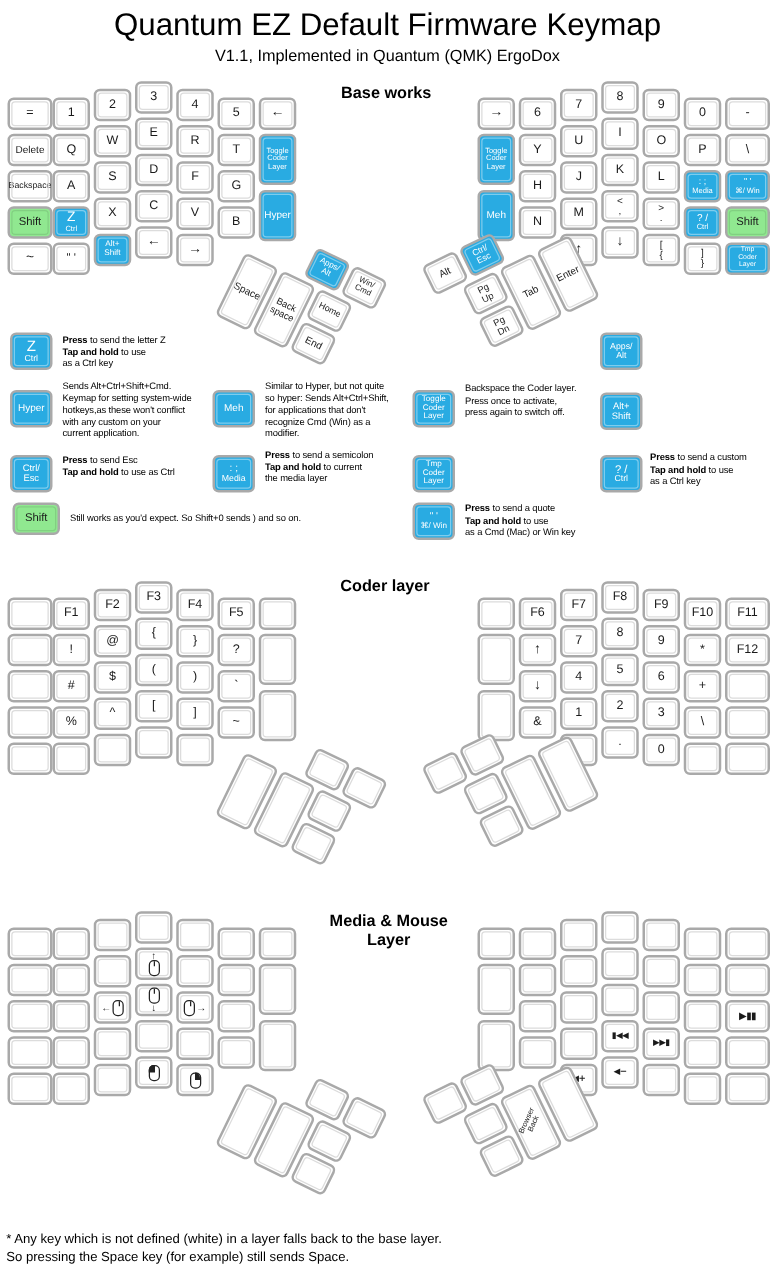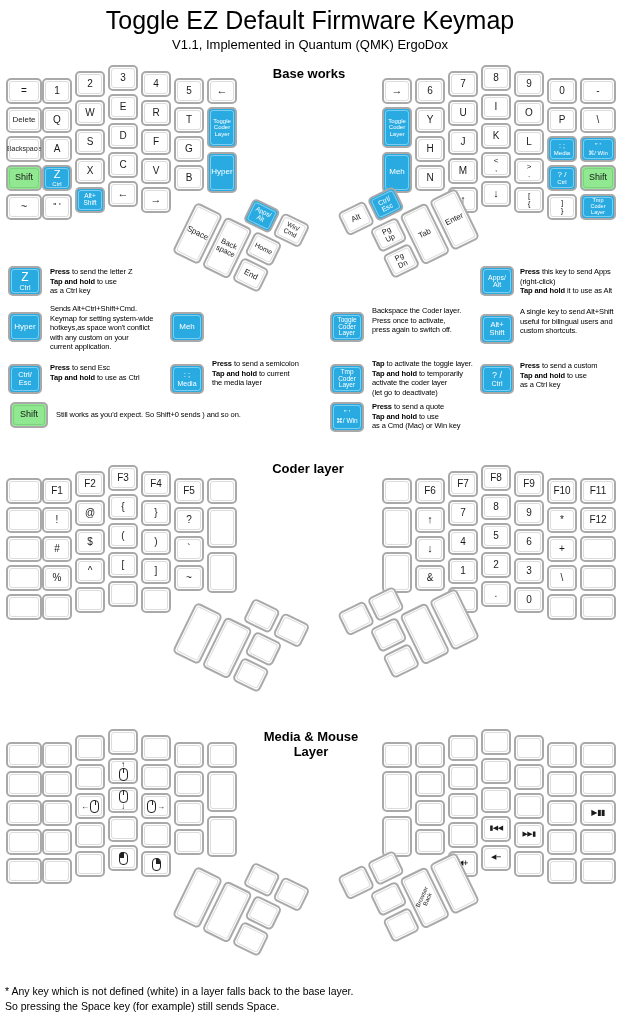--- a/index.html
+++ b/index.html
@@ -26,21 +26,21 @@
   .mouse{position:relative;width:9px;height:13px;border:1px solid #222;border-radius:4px;background:#fff}
   .mouse::after{content:"";position:absolute;left:3.5px;top:0;width:1px;height:4px;background:#222}
   .mouse.bl::before{content:"";position:absolute;left:-0.5px;top:-0.5px;width:4.5px;height:5.5px;background:#222;border-radius:4px 0 0 0}
   .mouse.br::before{content:"";position:absolute;right:-0.5px;top:-0.5px;width:4.5px;height:5.5px;background:#222;border-radius:0 4px 0 0}
   .arr{font-size:8px;font-weight:bold;line-height:7px}
   .icon.glyph{font-size:7px;font-weight:bold;letter-spacing:-0.5px;font-family:"DejaVu Sans",sans-serif}
 </style>
 </head>
 <body>
 
-<h1 id="page-title">Toggle EZ Default Firmware Keymap</h1>
+<h1 id="page-title">Quantum EZ Default Firmware Keymap</h1>
 <div id="page-subtitle">V1.1, Implemented in Quantum (QMK) ErgoDox</div>
 
 <div class="layer-title" style="left:309px;top:66px">Base works</div>
 <div class="layer-title" style="left:308px;top:461px">Coder layer</div>
 <div class="layer-title" style="left:311px;top:729px">Media &amp; Mouse
 Layer</div>
 
 <div id="board">
     <div class="key white" style="left: 6px; top: 78px; width: 36px; height: 26px;">
       <span class="kl" style="font-size: 10px;">=</span>
@@ -594,57 +594,54 @@
     </div>
     <div class="ltext" style="left: 50px; top: 267px;">
       <div class="lline"><span class="b">Press</span><span> to send the letter Z</span></div>
       <div class="lline"><span class="b">Tap and hold</span><span> to use</span></div>
       <div class="lline"><span>as a Ctrl key</span></div>
     </div>
     <div class="key cyan" style="background: rgb(41, 171, 226); left: 480px; top: 266px; width: 34px; height: 30px;">
       <span class="kl" style="font-size: 7px;">Apps/</span>
       <span class="kl" style="font-size: 7px;">Alt</span>
     </div>
-    <div class="ltext" style="left: 520px; top: 267px;">
-      <div class="lline"><span class="b">Press</span><span> this key to send Apps</span></div>
-      <div class="lline"><span>(right-click)</span></div>
-      <div class="lline"><span class="b">Tap and hold</span><span> it to use as Alt</span></div>
-    </div>
     <div class="key cyan" style="background: rgb(41, 171, 226); left: 8px; top: 312px; width: 34px; height: 30px;">
       <span class="kl" style="font-size: 8px;">Hyper</span>
     </div>
     <div class="ltext" style="left: 50px; top: 304px;">
       <div class="lline"><span>Sends Alt+Ctrl+Shift+Cmd.</span></div>
       <div class="lline"><span>Keymap for setting system-wide</span></div>
-      <div class="lline"><span>hotkeys,as space won't conflict</span></div>
+      <div class="lline"><span>hotkeys,as these won't conflict</span></div>
       <div class="lline"><span>with any custom on your</span></div>
       <div class="lline"><span>current application.</span></div>
     </div>
     <div class="key cyan" style="background: rgb(41, 171, 226); left: 170px; top: 312px; width: 34px; height: 30px;">
       <span class="kl" style="font-size: 8px;">Meh</span>
+    </div>
+    <div class="ltext" style="left: 212px; top: 304px;">
+      <div class="lline"><span>Similar to Hyper, but not quite</span></div>
+      <div class="lline"><span>so hyper: Sends Alt+Ctrl+Shift,</span></div>
+      <div class="lline"><span>for applications that don't</span></div>
+      <div class="lline"><span>recognize Cmd (Win) as a</span></div>
+      <div class="lline"><span>modifier.</span></div>
     </div>
     <div class="key cyan" style="background: rgb(41, 171, 226); left: 330px; top: 312px; width: 34px; height: 30px;">
       <span class="kl" style="font-size: 6.5px;">Toggle</span>
       <span class="kl" style="font-size: 6.5px;">Coder</span>
       <span class="kl" style="font-size: 6.5px;">Layer</span>
     </div>
     <div class="ltext" style="left: 372px; top: 306px;">
       <div class="lline"><span>Backspace the Coder layer.</span></div>
       <div class="lline"><span>Press once to activate,</span></div>
       <div class="lline"><span>press again to switch off.</span></div>
     </div>
     <div class="key cyan" style="background: rgb(41, 171, 226); left: 480px; top: 314px; width: 34px; height: 30px;">
       <span class="kl" style="font-size: 7.5px;">Alt+</span>
       <span class="kl" style="font-size: 7.5px;">Shift</span>
     </div>
-    <div class="ltext" style="left: 520px; top: 307px;">
-      <div class="lline"><span>A single key to send Alt+Shift</span></div>
-      <div class="lline"><span>useful for bilingual users and</span></div>
-      <div class="lline"><span>custom shortcuts.</span></div>
-    </div>
     <div class="key cyan" style="background: rgb(41, 171, 226); left: 8px; top: 364px; width: 34px; height: 30px;">
       <span class="kl" style="font-size: 7.5px;">Ctrl/</span>
       <span class="kl" style="font-size: 7.5px;">Esc</span>
     </div>
     <div class="ltext" style="left: 50px; top: 363px;">
       <div class="lline"><span class="b">Press</span><span> to send Esc</span></div>
       <div class="lline"><span class="b">Tap and hold</span><span> to use as Ctrl</span></div>
     </div>
     <div class="key cyan" style="background: rgb(41, 171, 226); left: 170px; top: 364px; width: 34px; height: 30px;">
       <span class="kl" style="font-size: 8px;">: ;</span>
@@ -652,26 +649,20 @@
     </div>
     <div class="ltext" style="left: 212px; top: 359px;">
       <div class="lline"><span class="b">Press</span><span> to send a semicolon</span></div>
       <div class="lline"><span class="b">Tap and hold</span><span> to current</span></div>
       <div class="lline"><span>the media layer</span></div>
     </div>
     <div class="key cyan" style="background: rgb(41, 171, 226); left: 330px; top: 364px; width: 34px; height: 30px;">
       <span class="kl" style="font-size: 6.5px;">Tmp</span>
       <span class="kl" style="font-size: 6.5px;">Coder</span>
       <span class="kl" style="font-size: 6.5px;">Layer</span>
-    </div>
-    <div class="ltext" style="left: 372px; top: 359px;">
-      <div class="lline"><span class="b">Tap</span><span> to activate the toggle layer.</span></div>
-      <div class="lline"><span class="b">Tap and hold</span><span> to temporarily</span></div>
-      <div class="lline"><span>activate the coder layer</span></div>
-      <div class="lline"><span>(let go to deactivate)</span></div>
     </div>
     <div class="key cyan" style="background: rgb(41, 171, 226); left: 480px; top: 364px; width: 34px; height: 30px;">
       <span class="kl" style="font-size: 9px;">? /</span>
       <span class="kl" style="font-size: 7px;">Ctrl</span>
     </div>
     <div class="ltext" style="left: 520px; top: 361px;">
       <div class="lline"><span class="b">Press</span><span> to send a custom</span></div>
       <div class="lline"><span class="b">Tap and hold</span><span> to use</span></div>
       <div class="lline"><span>as a Ctrl key</span></div>
     </div>

